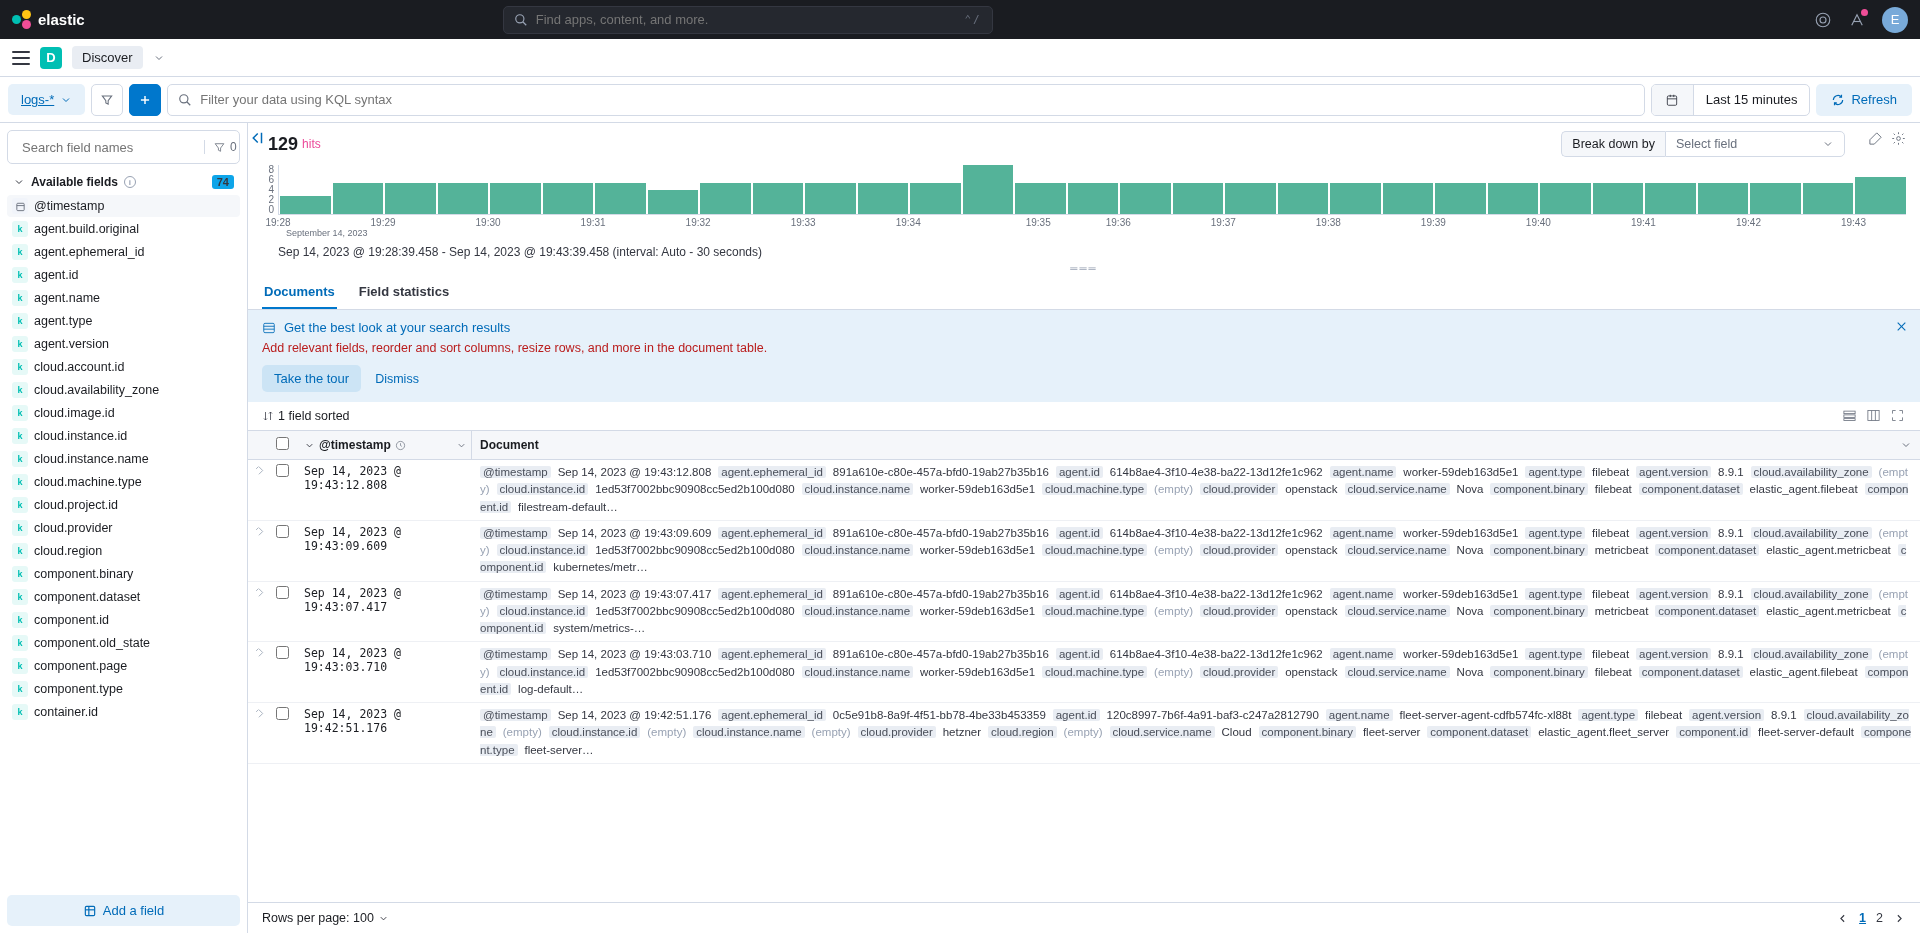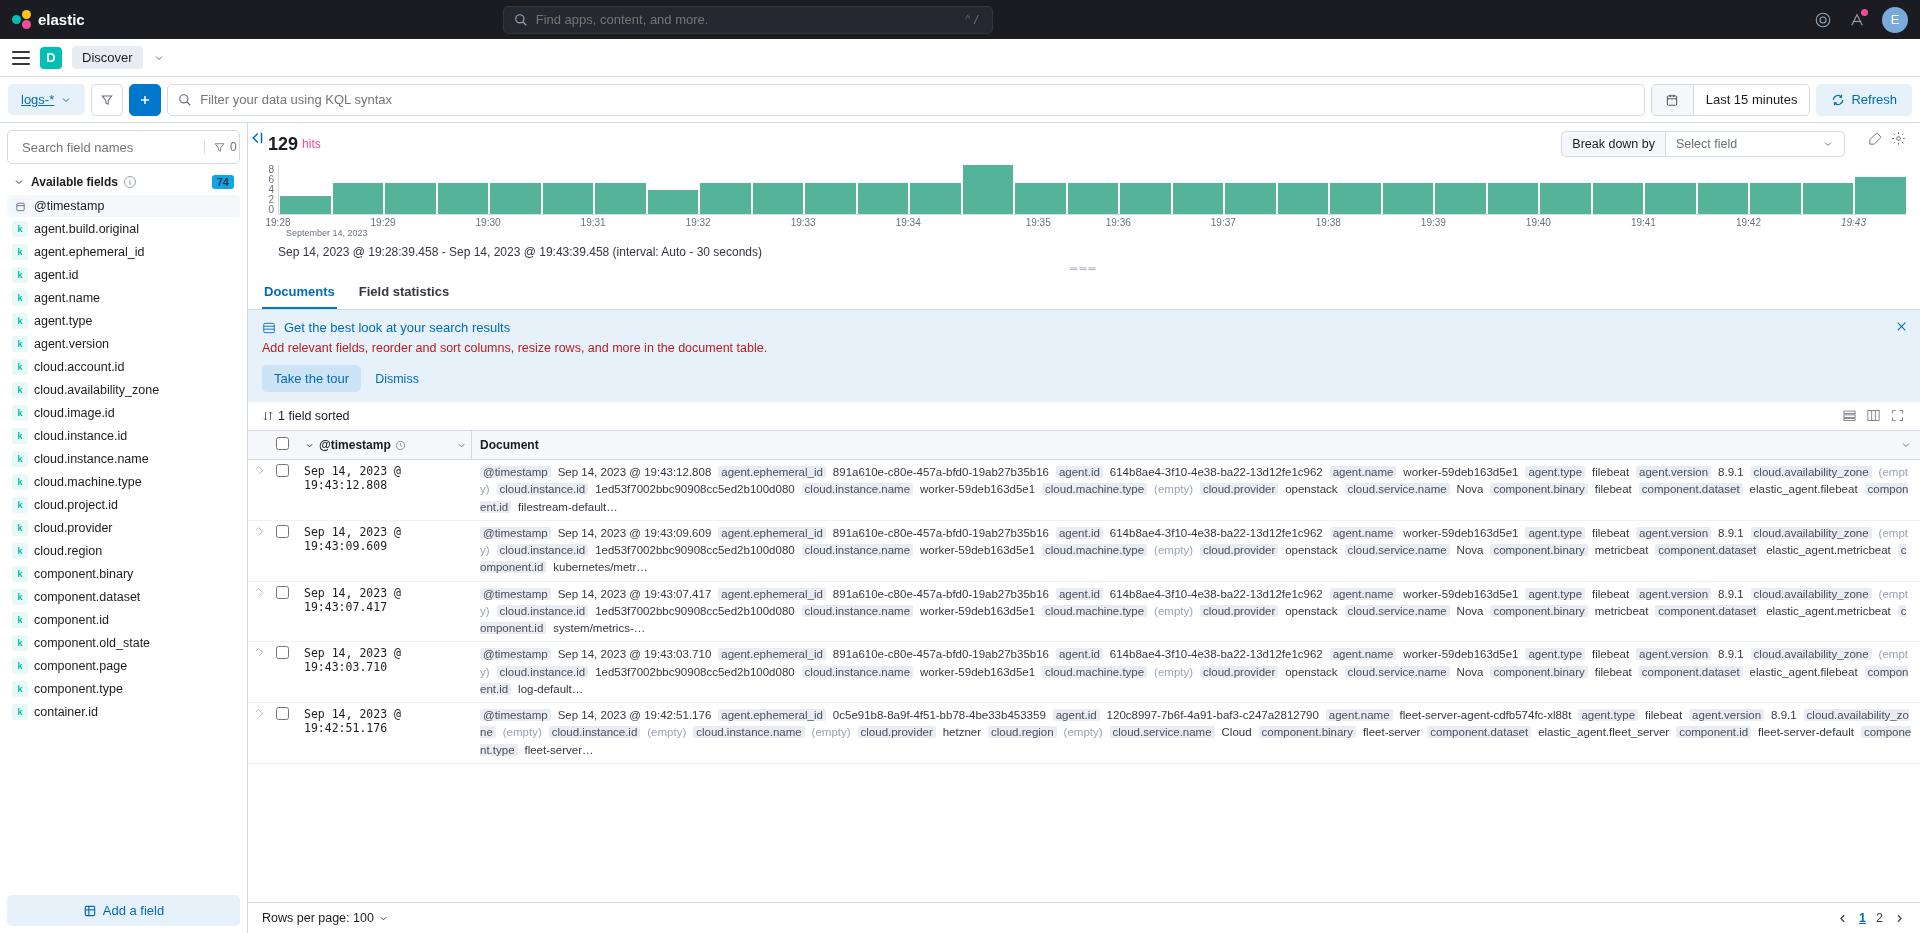--- a/index.html
+++ b/index.html
@@ -465,21 +465,21 @@
           <span class="x-tick" style="left: 32.2581%;">19:33</span>
           <span class="x-tick" style="left: 38.7097%;">19:34</span>
           <span class="x-tick" style="left: 45.1613%; margin-left: 25px;">19:35</span>
           <span class="x-tick" style="left: 51.6129%;">19:36</span>
           <span class="x-tick" style="left: 58.0645%;">19:37</span>
           <span class="x-tick" style="left: 64.5161%;">19:38</span>
           <span class="x-tick" style="left: 70.9677%;">19:39</span>
           <span class="x-tick" style="left: 77.4194%;">19:40</span>
           <span class="x-tick" style="left: 83.871%;">19:41</span>
           <span class="x-tick" style="left: 90.3226%;">19:42</span>
-          <span class="x-tick" style="left: 96.7742%; font-style: italic;">19:43</span>
+          <span class="x-tick" style="left: 96.7742%;">19:43</span>
         </div>
       <div class="interval-lbl">Sep 14, 2023 @ 19:28:39.458 - Sep 14, 2023 @ 19:43:39.458 (interval: Auto - 30 seconds)</div>
     </div>
     <div class="drag-handle">═══</div>
 
     <div class="tabs">
       <div class="tab active">Documents</div>
       <div class="tab">Field statistics</div>
     </div>
 

